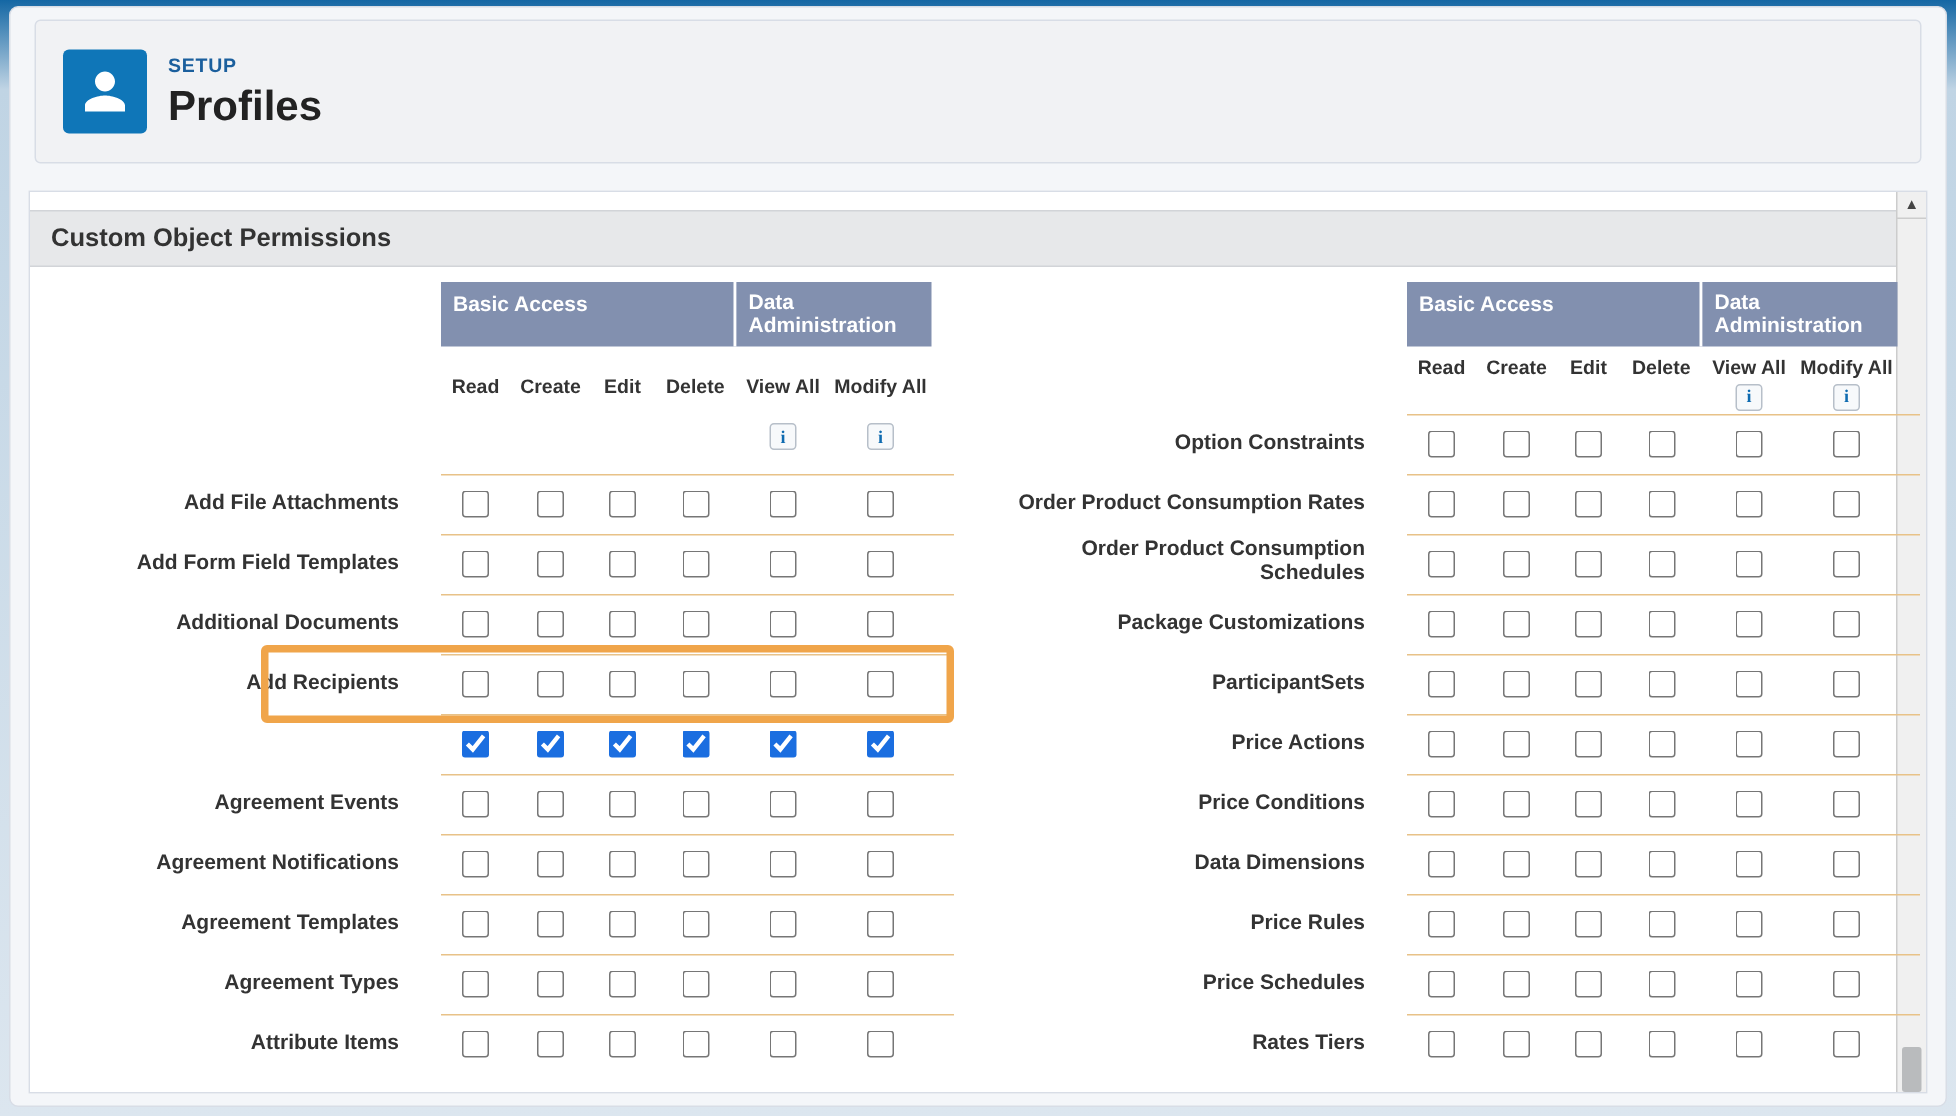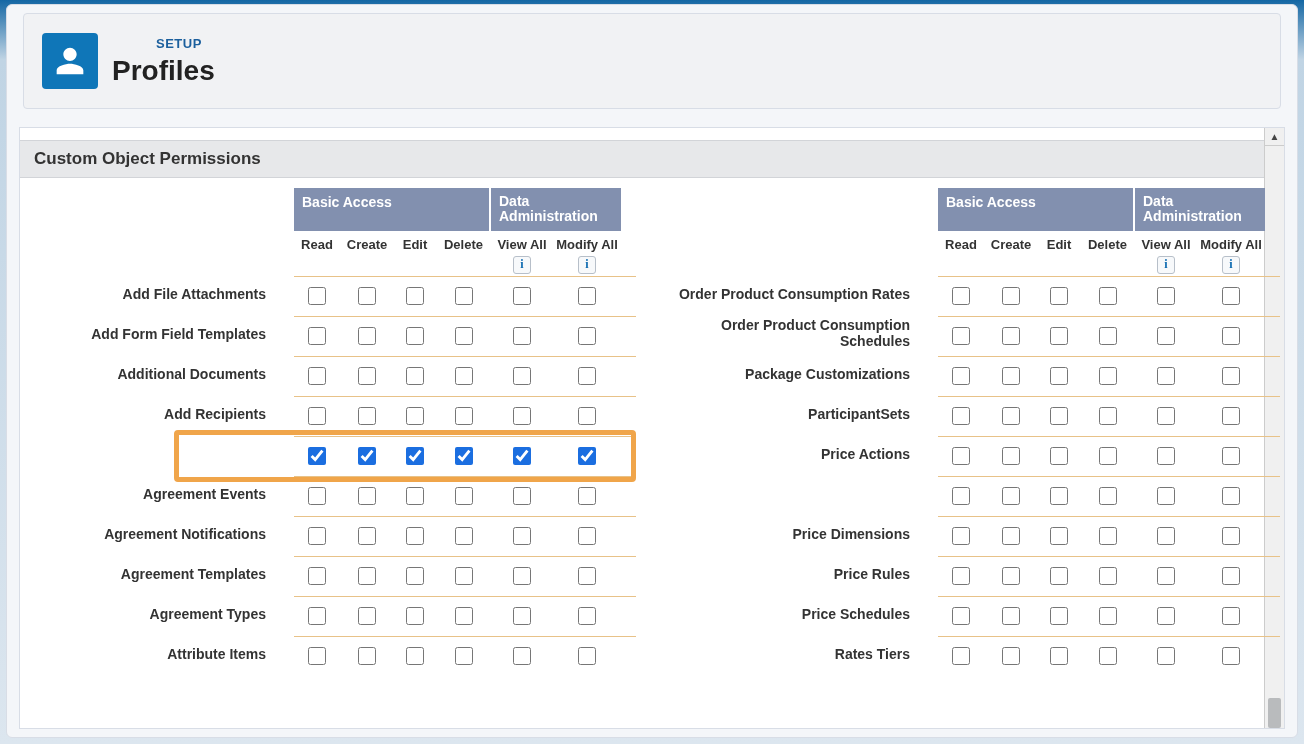--- a/index.html
+++ b/index.html
@@ -37,21 +37,20 @@
     align-items: center;
     justify-content: center;
     margin-right: 14px;
   }
   .header-avatar svg { width: 32px; height: 32px; fill: #fff; }
   .header-text .setup-label {
     color: #1b5f9d;
     font-size: 13px;
     letter-spacing: .5px;
     font-weight: 600;
-    margin-left: 44px;
   }
   .header-text .page-title {
     color: #222;
     font-size: 28px;
     font-weight: 700;
     margin-top: 4px;
   }
 
   .content-panel {
     position: absolute;
@@ -502,20 +501,41 @@
           <div class="info-cell cw-delete"></div>
           <div class="info-cell cw-viewall">
               <span class="info-icon">i</span>
             </div>
           <div class="info-cell cw-modall">
               <span class="info-icon">i</span>
             </div>
         </div>
         <div id="rows-right">
             <div class="perm-row">
+              <div class="row-label">Option Constraints</div>
+              <div class="chk cw-read">
+                <input type="checkbox" style="">
+              </div>
+              <div class="chk cw-create">
+                <input type="checkbox" style="">
+              </div>
+              <div class="chk cw-edit">
+                <input type="checkbox" style="">
+              </div>
+              <div class="chk cw-delete">
+                <input type="checkbox" style="">
+              </div>
+              <div class="chk cw-viewall">
+                <input type="checkbox" style="">
+              </div>
+              <div class="chk cw-modall">
+                <input type="checkbox" style="">
+              </div>
+            </div>
+            <div class="perm-row">
               <div class="row-label">Order Product Consumption Rates</div>
               <div class="chk cw-read">
                 <input type="checkbox" style="">
               </div>
               <div class="chk cw-create">
                 <input type="checkbox" style="">
               </div>
               <div class="chk cw-edit">
                 <input type="checkbox" style="">
               </div>
@@ -607,41 +627,42 @@
                 <input type="checkbox" style="">
               </div>
               <div class="chk cw-viewall">
                 <input type="checkbox" style="">
               </div>
               <div class="chk cw-modall">
                 <input type="checkbox" style="">
               </div>
             </div>
             <div class="perm-row">
-              <div class="chk cw-read">
-                <input type="checkbox" style="">
-              </div>
-              <div class="chk cw-create">
-                <input type="checkbox" style="">
-              </div>
-              <div class="chk cw-edit">
-                <input type="checkbox" style="">
-              </div>
-              <div class="chk cw-delete">
-                <input type="checkbox" style="">
-              </div>
-              <div class="chk cw-viewall">
-                <input type="checkbox" style="">
-              </div>
-              <div class="chk cw-modall">
-                <input type="checkbox" style="">
-              </div>
-            </div>
-            <div class="perm-row">
-              <div class="row-label">Price Dimensions</div>
+              <div class="row-label">Price Conditions</div>
+              <div class="chk cw-read">
+                <input type="checkbox" style="">
+              </div>
+              <div class="chk cw-create">
+                <input type="checkbox" style="">
+              </div>
+              <div class="chk cw-edit">
+                <input type="checkbox" style="">
+              </div>
+              <div class="chk cw-delete">
+                <input type="checkbox" style="">
+              </div>
+              <div class="chk cw-viewall">
+                <input type="checkbox" style="">
+              </div>
+              <div class="chk cw-modall">
+                <input type="checkbox" style="">
+              </div>
+            </div>
+            <div class="perm-row">
+              <div class="row-label">Data Dimensions</div>
               <div class="chk cw-read">
                 <input type="checkbox" style="">
               </div>
               <div class="chk cw-create">
                 <input type="checkbox" style="">
               </div>
               <div class="chk cw-edit">
                 <input type="checkbox" style="">
               </div>
               <div class="chk cw-delete">

